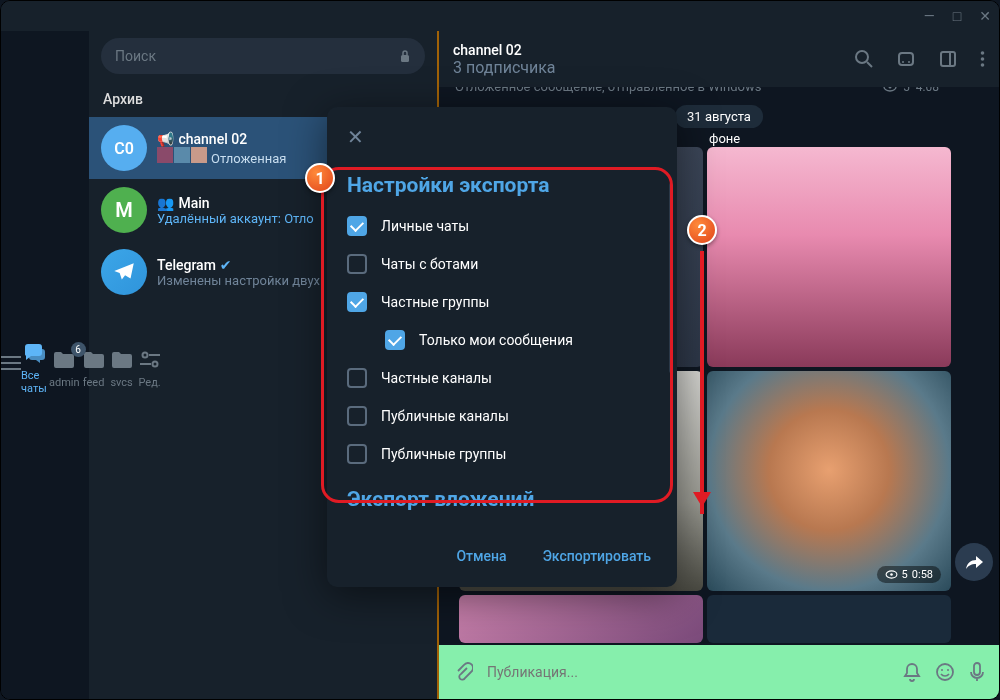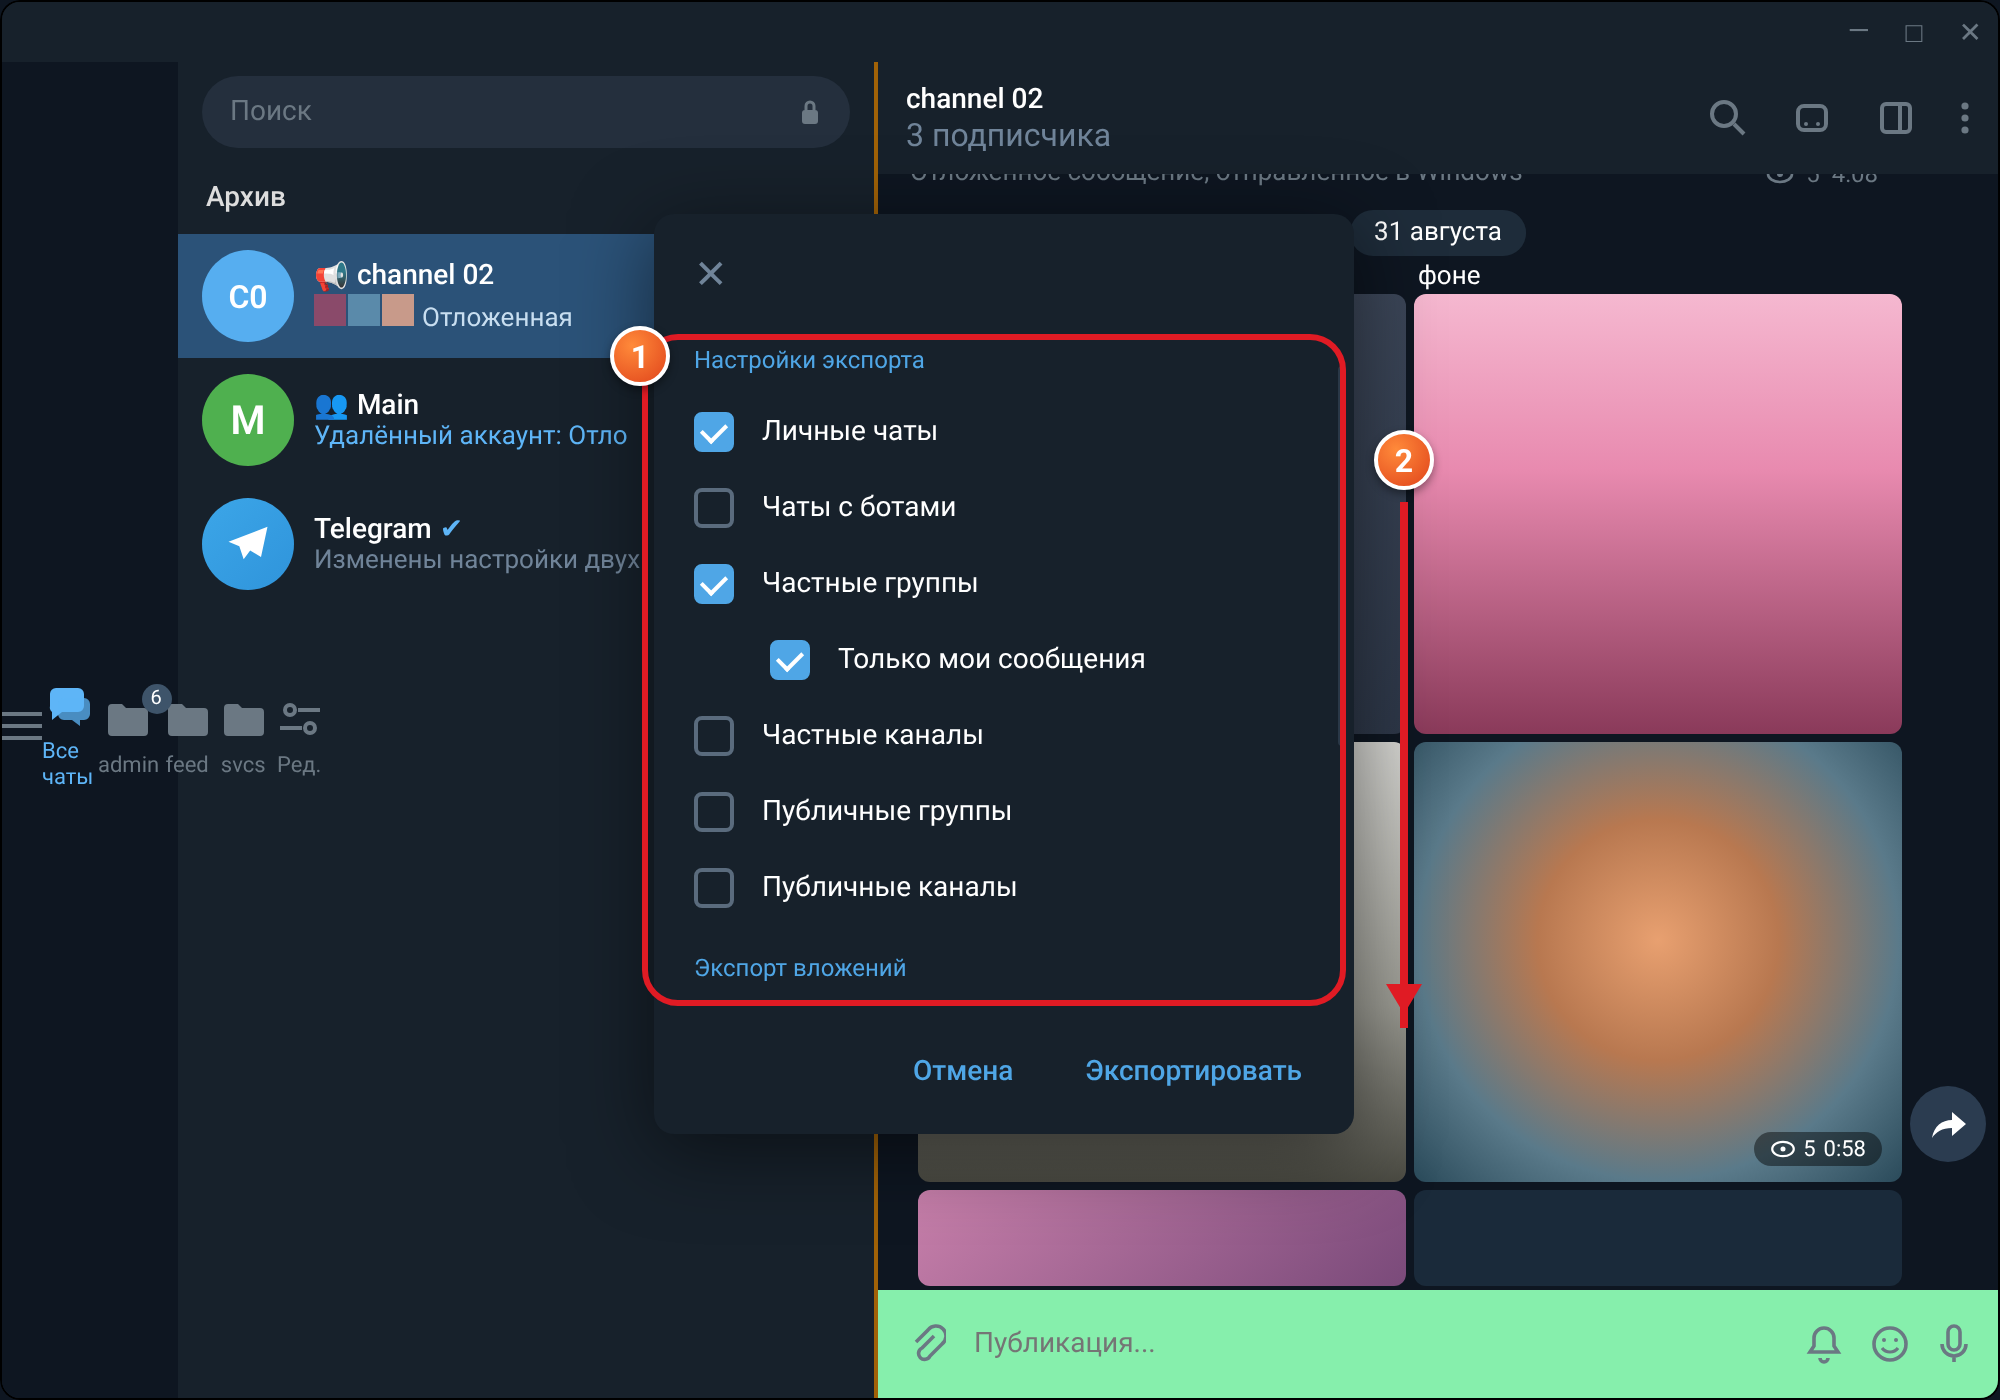--- a/index.html
+++ b/index.html
@@ -53,21 +53,21 @@
 .g5{background:linear-gradient(135deg,#c77faa,#7a4a7a)}
 .g6{background:#1a2a3a}
 .stat{position:absolute;bottom:8px;right:10px;background:rgba(0,0,0,.45);padding:2px 8px;border-radius:10px;font-size:11px;color:#fff;display:flex;align-items:center;gap:4px}
 .forward{position:absolute;right:6px;bottom:64px;width:38px;height:38px;border-radius:50%;background:#2b3c50;display:flex;align-items:center;justify-content:center;cursor:pointer}
 .rfoot{height:54px;background:#86efac;display:flex;align-items:center;padding:0 14px;gap:14px;color:#6b7883}
 .rfoot input{flex:1;background:none;border:none;color:#6b7883;font-size:14px;outline:none}
 .dialog{position:absolute;top:106px;left:326px;width:350px;background:#17212b;border-radius:10px;box-shadow:0 8px 40px rgba(0,0,0,.5);z-index:20}
 .dhead{display:flex;align-items:center;justify-content:space-between;padding:18px 20px 10px;font-size:18px;font-weight:500}
 .dclose{cursor:pointer;color:#708499;font-size:20px}
 .dbody{padding:8px 0 6px;position:relative}
-.dsect{padding:6px 20px 10px;font-size:12px;font-weight:400;color:#4fa6e6}
+.dsect{padding:6px 20px 10px;font-size:21px;font-weight:700;color:#4fa6e6}
 .dopt{display:flex;align-items:center;gap:14px;padding:9px 20px;cursor:pointer;font-size:14px}
 .dopt.sub{padding-left:58px}
 .chk{width:20px;height:20px;border:2px solid #5a6b7d;border-radius:4px;flex-shrink:0;display:flex;align-items:center;justify-content:center}
 .chk.on{background:#4fa6e6;border-color:#4fa6e6}
 .chk.on::after{content:'';width:6px;height:10px;border:solid #fff;border-width:0 2px 2px 0;transform:rotate(45deg);margin-top:-2px}
 .dscroll{position:absolute;right:4px;top:24px;width:4px;height:190px;background:#2a3847;border-radius:2px}
 .dfoot{display:flex;justify-content:flex-end;gap:4px;padding:12px 10px 14px}
 .dbtn{padding:9px 16px;font-size:14px;font-weight:500;color:#4fa6e6;cursor:pointer;border-radius:6px}
 .callout{position:absolute;border:3px solid #e01b24;border-radius:18px;z-index:22;pointer-events:none}
 .c1{top:166px;left:320px;width:352px;height:336px}
@@ -330,25 +330,25 @@
       <div class="dopt sub">
           <span class="chk on"></span>
           <span>Только мои сообщения</span>
         </div>
       <div class="dopt">
           <span class="chk"></span>
           <span>Частные каналы</span>
         </div>
       <div class="dopt">
           <span class="chk"></span>
+          <span>Публичные каналы</span>
+        </div>
+      <div class="dopt">
+          <span class="chk"></span>
           <span>Публичные группы</span>
-        </div>
-      <div class="dopt">
-          <span class="chk"></span>
-          <span>Публичные каналы</span>
         </div>
       <div class="dsect" style="color:#4fa6e6;padding-top:14px">Экспорт вложений</div>
     </div>
     <div class="dfoot">
       <div class="dbtn">Отмена</div>
       <div class="dbtn">Экспортировать</div>
     </div>
   </div>
 
   <div class="callout c1"></div>

